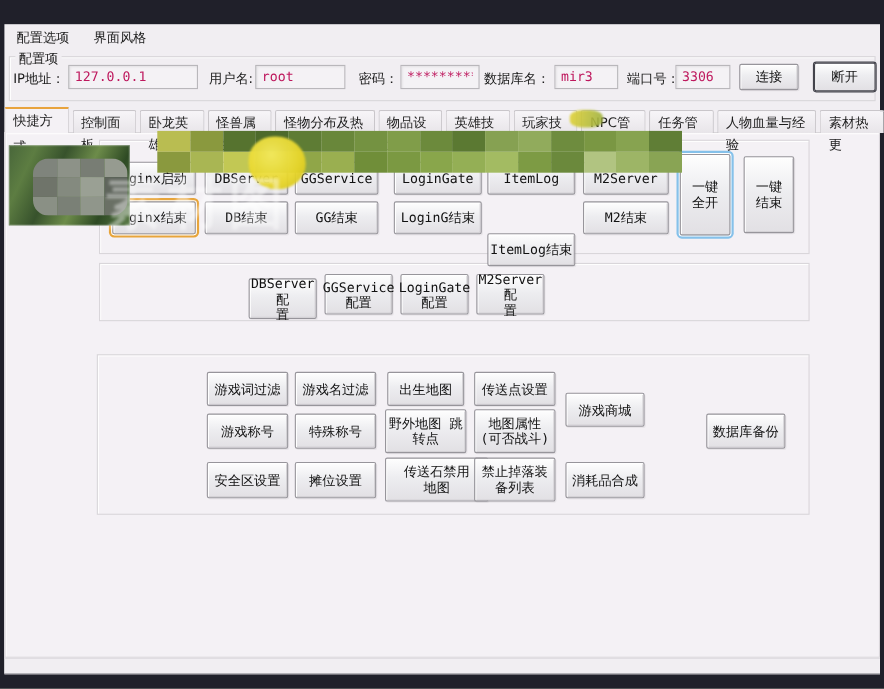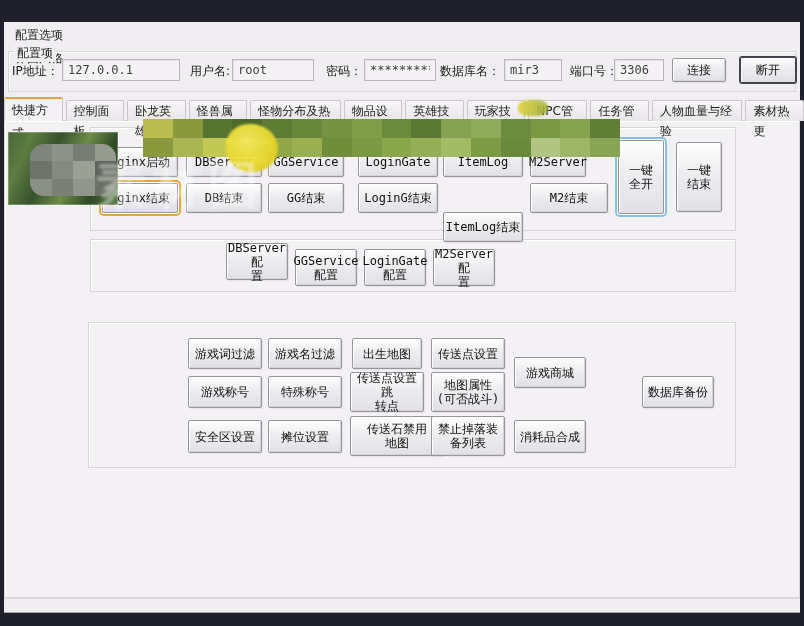--- a/index.html
+++ b/index.html
@@ -10,28 +10,28 @@
     background:linear-gradient(#34343e,#15151d 55%,#20202a);display:flex;align-items:center;padding:0 6px;}
   .app-icon{width:14px;height:14px;border-radius:50%;flex:0 0 14px;margin-right:6px;
     background:conic-gradient(#e33,#f90,#fe3,#3b3,#39d,#93c,#e33);box-shadow:inset 1px 1px 1px rgba(255,255,255,.7);}
   .title-text{color:#fff;font-size:12px;font-weight:bold;letter-spacing:.5px;}
   .title-notice{color:#fff;font-size:12px;font-weight:bold;margin-left:38px;letter-spacing:.5px;}
   .win-controls{position:absolute;right:6px;top:3px;display:flex;gap:3px;}
   .win-btn{width:21px;height:15px;background:linear-gradient(#3c3c46,#23232c);border:1px solid #7a7a84;
     color:#e8e8ee;font-size:9px;line-height:13px;text-align:center;font-weight:bold;cursor:pointer;}
   
   .client{position:absolute;left:4px;top:22px;width:796px;height:591px;background:#f1eef2;}
-  .menubar{position:absolute;left:4px;top:24px;height:21px;display:flex;align-items:center;flex-direction:column;}
+  .menubar{position:absolute;left:4px;top:24px;height:21px;display:flex;align-items:center;}
   .menu-item{font-size:12px;color:#1c1c1c;padding:3px 11px;cursor:default;}
   
   .groupbox{position:absolute;border:1px solid #d9d6da;box-shadow:inset 1px 1px 0 rgba(255,255,255,.9);}
   .group-label{position:absolute;font-size:12px;color:#1c1c1c;background:#f1eef2;padding:0 3px;}
   .fld-label{position:absolute;font-size:12px;color:#1a1a1a;white-space:nowrap;}
   .fld-input{position:absolute;height:22px;background:#f4f2f5;border:1px solid #b9b7bb;
-    box-shadow:inset 1px 1px 2px rgba(0,0,0,.07);color:#404040;font-size:12px;padding:1px 5px;
+    box-shadow:inset 1px 1px 2px rgba(0,0,0,.07);color:#be185d;font-size:12px;padding:1px 5px;
     font-family:"DejaVu Sans Mono","DejaVu Sans",monospace;}
   
   .btn{position:absolute;display:flex;align-items:center;justify-content:center;text-align:center;
     white-space:pre-line;font-size:12px;line-height:14px;color:#111;cursor:pointer;
     background:linear-gradient(#fefefe,#ededf0 45%,#e2e0e4);
     border:1px solid #97959b;border-radius:2px;
     box-shadow:inset 1px 1px 0 #fff,inset -1px -1px 0 #d4d2d6,1px 1px 0 rgba(0,0,0,.05);}
   .btn.mono{font-family:"DejaVu Sans Mono","DejaVu Sans",monospace;}
   .btn.focus-orange{box-shadow:0 0 0 1px #fff,0 0 0 3px #e7a43a,inset 1px 1px 0 #fff;}
   .btn.focus-blue{box-shadow:0 0 0 1px #fff,0 0 0 3px #85c1ea,inset 1px 1px 0 #fff;}
@@ -111,47 +111,47 @@
   <div class="groupbox" style="left:90px;top:127px;width:646px;height:104px;z-index:1;"></div>
   <div class="groupbox" style="left:90px;top:239px;width:646px;height:53px;z-index:1;"></div>
   <div class="groupbox" style="left:88px;top:322px;width:648px;height:146px;z-index:1;"></div>
 
   <div id="gen-buttons">
       <div class="btn mono" style="left: 102px; top: 147px; width: 76px; height: 30px; z-index: 1;">Nginx启动</div>
       <div class="btn mono" style="left: 186px; top: 147px; width: 76px; height: 30px; z-index: 1;">DBServer</div>
       <div class="btn mono" style="left: 268px; top: 147px; width: 76px; height: 30px; z-index: 1;">GGService</div>
       <div class="btn mono" style="left: 358px; top: 147px; width: 80px; height: 30px; z-index: 1;">LoginGate</div>
       <div class="btn mono" style="left: 443px; top: 147px; width: 80px; height: 30px; z-index: 1;">ItemLog</div>
-      <div class="btn mono" style="left: 530px; top: 147px; width: 56px; height: 30px; z-index: 1;">M2Server</div>
+      <div class="btn mono" style="left: 530px; top: 147px; width: 78px; height: 30px; z-index: 1;">M2Server</div>
       <div class="btn mono focus-orange" style="left: 102px; top: 183px; width: 76px; height: 30px; z-index: 1;">Nginx结束</div>
       <div class="btn mono" style="left: 186px; top: 183px; width: 76px; height: 30px; z-index: 1;">DB结束</div>
       <div class="btn mono" style="left: 268px; top: 183px; width: 76px; height: 30px; z-index: 1;">GG结束</div>
       <div class="btn mono" style="left: 358px; top: 183px; width: 80px; height: 30px; z-index: 1;">LoginG结束</div>
       <div class="btn mono" style="left: 443px; top: 183px; width: 80px; height: 30px; z-index: 1; margin-top: 29px;">ItemLog结束</div>
       <div class="btn mono" style="left: 530px; top: 183px; width: 78px; height: 30px; z-index: 1;">M2结束</div>
       <div class="btn mono focus-blue" style="left: 618px; top: 140px; width: 46px; height: 74px; z-index: 1;">一键
 全开</div>
       <div class="btn mono" style="left: 676px; top: 142px; width: 46px; height: 70px; z-index: 1;">一键
 结束</div>
-      <div class="btn mono" style="left: 226px; top: 243px; width: 62px; height: 37px; z-index: 1;">DBServer 配
+      <div class="btn mono" style="left: 226px; top: 253px; width: 62px; height: 37px; z-index: 1;">DBServer 配
 置</div>
       <div class="btn mono" style="left: 295px; top: 249px; width: 62px; height: 37px; z-index: 1;">GGService
 配置</div>
       <div class="btn mono" style="left: 364px; top: 249px; width: 62px; height: 37px; z-index: 1;">LoginGate
 配置</div>
       <div class="btn mono" style="left: 433px; top: 249px; width: 62px; height: 37px; z-index: 1;">M2Server 配
 置</div>
       <div class="btn mono" style="left: 188px; top: 338px; width: 74px; height: 31px; z-index: 1;">游戏词过滤</div>
       <div class="btn mono" style="left: 268px; top: 338px; width: 74px; height: 31px; z-index: 1;">游戏名过滤</div>
       <div class="btn mono" style="left: 352px; top: 338px; width: 70px; height: 31px; z-index: 1;">出生地图</div>
       <div class="btn mono" style="left: 431px; top: 338px; width: 74px; height: 31px; z-index: 1;">传送点设置</div>
       <div class="btn mono" style="left: 514px; top: 338px; width: 72px; height: 31px; z-index: 1; margin-top: 19px;">游戏商城</div>
       <div class="btn mono" style="left: 188px; top: 376px; width: 74px; height: 32px; z-index: 1;">游戏称号</div>
       <div class="btn mono" style="left: 268px; top: 376px; width: 74px; height: 32px; z-index: 1;">特殊称号</div>
-      <div class="btn mono" style="left: 350px; top: 372px; width: 74px; height: 40px; z-index: 1;">传送点设置 跳
+      <div class="btn mono" style="left: 350px; top: 372px; width: 74px; height: 40px; z-index: 1;">野外地图 跳
 转点</div>
       <div class="btn mono" style="left: 431px; top: 372px; width: 74px; height: 40px; z-index: 1;">地图属性
 (可否战斗)</div>
       <div class="btn mono" style="left: 188px; top: 420px; width: 74px; height: 33px; z-index: 1;">安全区设置</div>
       <div class="btn mono" style="left: 268px; top: 420px; width: 74px; height: 33px; z-index: 1;">摊位设置</div>
       <div class="btn mono" style="left: 350px; top: 416px; width: 94px; height: 40px; z-index: 1;">传送石禁用
 地图</div>
       <div class="btn mono" style="left: 431px; top: 416px; width: 74px; height: 40px; z-index: 1;">禁止掉落装
 备列表</div>
       <div class="btn mono" style="left: 514px; top: 420px; width: 72px; height: 33px; z-index: 1;">消耗品合成</div>

